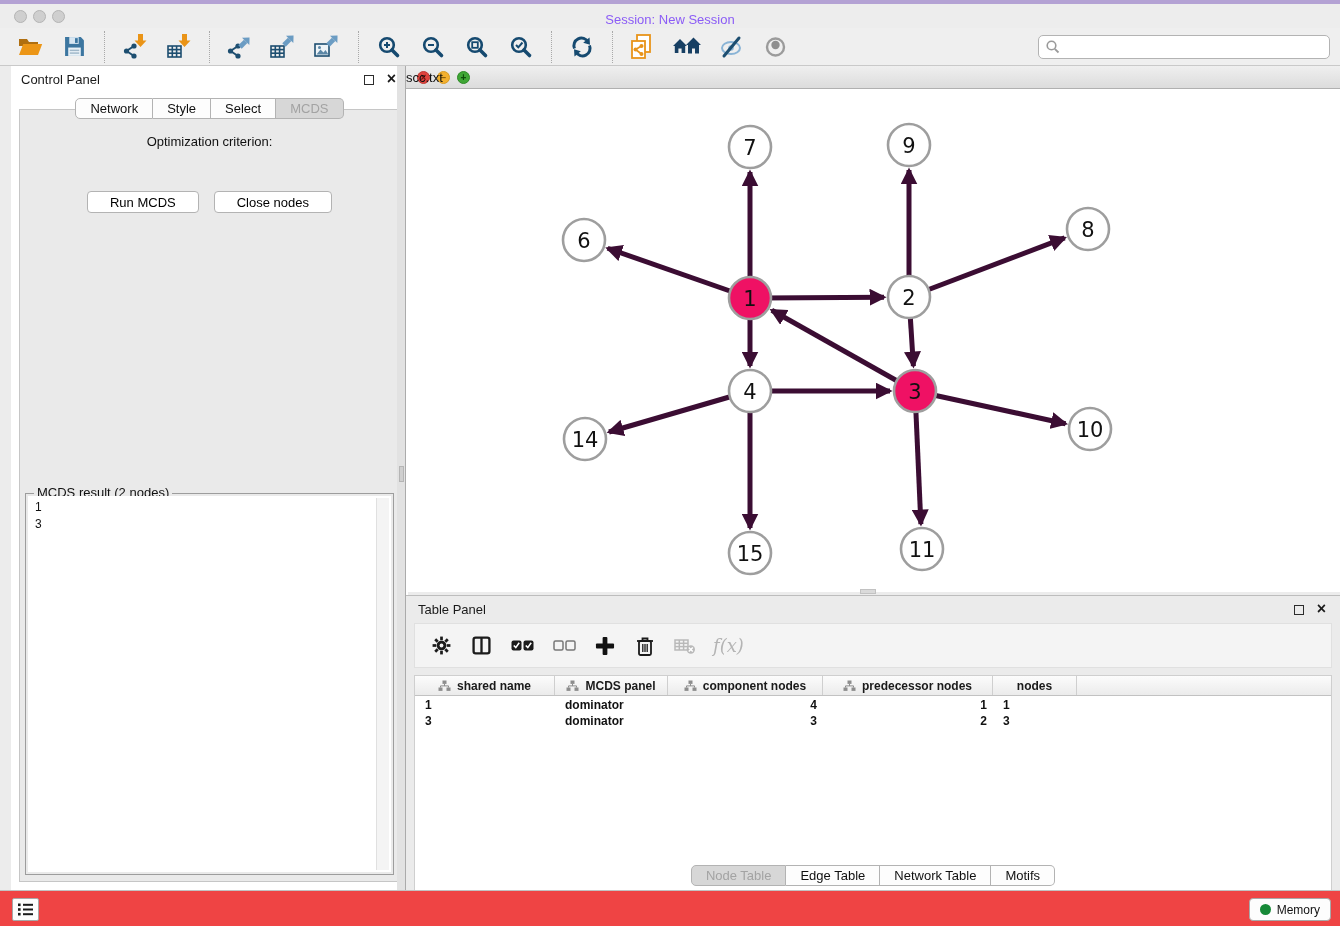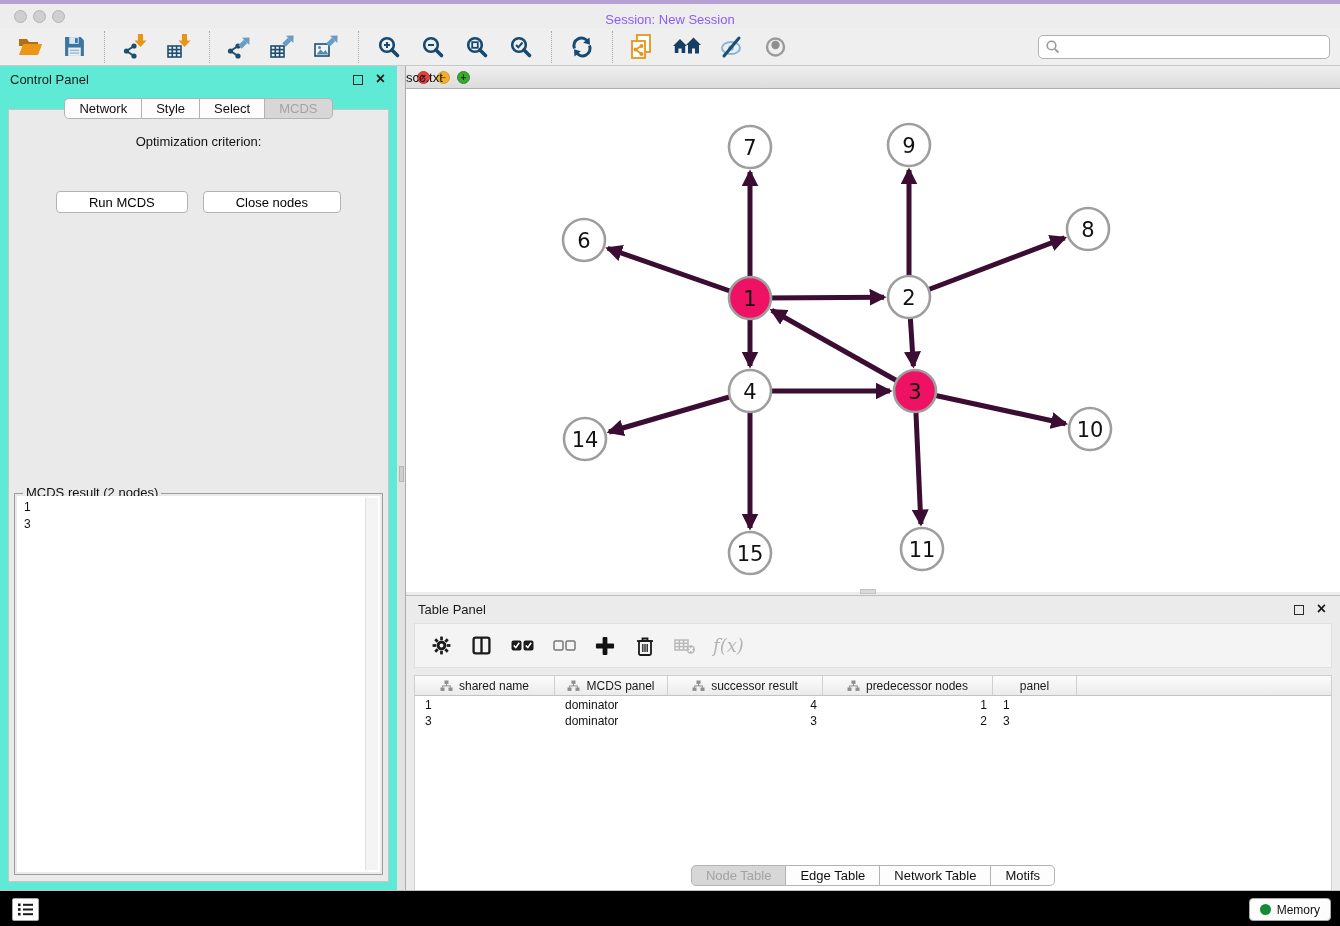--- a/index.html
+++ b/index.html
@@ -18,21 +18,21 @@
              border-bottom:1px solid #c9c9c9; display:flex; align-items:center; padding-left:8px; }
   .tb-ic { width:44px; height:34px; display:flex; align-items:center; justify-content:center; }
   .tb-sep { width:1px; height:32px; border-left:1px dotted #a9a9a9; margin:0 8px; }
   .tb-spacer { flex:1; }
   .searchbox { width:292px; height:24px; background:#fff; border:1px solid #b3b3b3; border-radius:5px;
                margin-right:10px; display:flex; align-items:center; padding-left:6px; }
   .searchbox input { border:none; outline:none; flex:1; height:20px; font-size:12px;
                      font-family:"Liberation Sans",sans-serif; background:transparent; }
 
   
-  .cpanel { position:absolute; left:0; top:66px; width:397px; height:824px; background:#5eead4;text-decoration:underline; }
+  .cpanel { position:absolute; left:11px; top:66px; width:397px; height:824px; background:#ffffff;text-decoration:underline; }
   .panel-head { position:absolute; left:0; top:0; width:100%; height:28px; }
   .panel-title { position:absolute; left:10px; top:6px; font-size:13px; color:#1a1a1a; }
   .win-float { position:absolute; width:10px; height:10px; border:1.5px solid #2c2c2c; top:9px; }
   .win-close { position:absolute; top:3px; font-size:16px; font-weight:bold; color:#1a1a1a; line-height:20px; }
   .cp-tabs { position:absolute; top:32px; left:0; width:100%; display:flex; justify-content:center; z-index:3; }
   .tabbtn { height:21px; line-height:19px; font-size:13px; padding:0 14px; background:#fdfdfd;
             border:1px solid #b3b3b3; border-left:none; color:#111; }
   .tabbtn:first-child { border-left:1px solid #b3b3b3; border-radius:5px 0 0 5px; }
   .tabbtn:last-child { border-radius:0 5px 5px 0; }
   .tabbtn.sel { background:#d7d7d7; color:#a3a3a3; }
@@ -40,21 +40,21 @@
             border:1px solid #c6c6c6; }
   .opt-label { position:absolute; top:24px; width:100%; text-align:center; font-size:13px; }
   .dropdown { position:absolute; left:36px; top:47px; width:310px; height:23px; background:#fff;
               border:1px solid #ababab; border-radius:4px; font-size:13px; line-height:21px;
               padding-left:9px; }
   .dd-arrows { position:absolute; right:7px; top:3px; display:flex; flex-direction:column; gap:3px; }
   .dd-arrows .up { width:0;height:0;border-left:4px solid transparent;border-right:4px solid transparent;border-bottom:5px solid #555; }
   .dd-arrows .dn { width:0;height:0;border-left:4px solid transparent;border-right:4px solid transparent;border-top:5px solid #555; }
   .btnrow { position:absolute; top:81px; width:100%; display:flex; justify-content:center; gap:15px; }
   .pushbtn { height:22px; background:#fff; border:1px solid #b3b3b3; border-radius:4px;
-             font-size:13px; padding:0 32px; font-family:"Liberation Sans",sans-serif; }
+             font-size:13px; padding:0 22px; font-family:"Liberation Sans",sans-serif; }
   .result-fs { position:absolute; left:5px; right:5px; top:383px; bottom:6px;
                border:1px solid #9d9d9d; }
   .result-legend { position:absolute; left:8px; top:-9px; background:#eaeaea; padding:0 3px;
                    font-size:13px; }
   .result-area { position:absolute; left:2px; right:2px; top:2px; bottom:2px; background:#fff;
                  font-size:12px; line-height:17px; padding:3px 0 0 7px; }
   .result-scroll { position:absolute; right:2px; top:2px; bottom:2px; width:13px; background:#f4f4f4;
                    border-left:1px solid #e0e0e0; }
 
   
@@ -77,32 +77,32 @@
   .canvas { position:absolute; left:0; top:23px; width:934px; height:503px; background:#fff; }
 
   
   .tpanel { position:absolute; left:406px; top:595px; width:934px; height:295px; background:#ebebeb;
             border-top:1px solid #bdbdbd; }
   .tp-toolbar { position:absolute; left:8px; right:8px; top:27px; height:45px; background:#f4f4f4;
                 border:1px solid #e0e0e0; display:flex; align-items:center; gap:16px; padding-left:14px; }
   .tp-ic { display:flex; align-items:center; justify-content:center; width:24px; height:26px; }
   .fx-label { font-family:"DejaVu Serif", serif; font-style:italic; font-size:18px; color:#b4b4b4; }
   .ttable { position:absolute; left:8px; right:8px; top:79px; height:226px; background:#fff;
-            border:1px solid #cfcfcf; }
+            border:1px solid #cfcfcf;font-weight:bold; }
   .thead { position:absolute; left:0; top:0; right:0; height:20px;
            background:linear-gradient(#fcfcfc,#ebebeb); border-bottom:1px solid #c2c2c2; display:flex; }
   .th { display:flex; align-items:center; justify-content:center; gap:6px; font-size:12px;
         color:#1a1a1a; border-right:1px solid #cfcfcf; height:100%; }
   .tbody { position:absolute; left:0; top:21px; right:0; bottom:0; }
   .trow { display:flex; height:16px; font-size:12px; }
   .td { line-height:16px; white-space:nowrap; overflow:hidden; }
   .tp-tabs { position:absolute; bottom:4px; left:0; width:100%; display:flex; justify-content:center; }
 
   
-  .statusbar { position:absolute; left:0; top:890px; width:100%; height:36px; background:#000000;
+  .statusbar { position:absolute; left:0; top:890px; width:100%; height:36px; background:#ef4444;
                border-top:1px solid #c2c2c2; }
   .list-btn { position:absolute; left:12px; top:7px; width:27px; height:23px; background:#fdfdfd;
               border:1px solid #a8a8a8; border-radius:2px; display:flex; align-items:center; justify-content:center; }
   .mem-btn { position:absolute; right:9px; top:7px; height:23px; background:#fdfdfd;
              border:1px solid #a8a8a8; border-radius:4px; display:flex; align-items:center;
              gap:6px; padding:0 10px; font-size:12px; }
   .mem-dot { width:11px; height:11px; border-radius:50%; background:#178a38; }
 </style>
 </head>
 <body>
@@ -482,35 +482,35 @@
           </div>
           <div class="th" style="width: 155px;">
             <svg width="13" height="12" viewBox="0 0 13 12">
               <path d="M6.5 3.9v2M2.5 7.5v-1.6h8v1.6" stroke="#8d8d8d" fill="none" stroke-width="1"></path>
               <g fill="#8d8d8d">
                 <rect x="4.5" y="0.5" width="4" height="3.4"></rect>
                 <rect x="0.5" y="7.5" width="4" height="3.4"></rect>
                 <rect x="8.5" y="7.5" width="4" height="3.4"></rect>
               </g>
             </svg>
-            <span>successor result</span>
+            <span>component nodes</span>
           </div>
           <div class="th" style="width: 170px;">
             <svg width="13" height="12" viewBox="0 0 13 12">
               <path d="M6.5 3.9v2M2.5 7.5v-1.6h8v1.6" stroke="#8d8d8d" fill="none" stroke-width="1"></path>
               <g fill="#8d8d8d">
                 <rect x="4.5" y="0.5" width="4" height="3.4"></rect>
                 <rect x="0.5" y="7.5" width="4" height="3.4"></rect>
                 <rect x="8.5" y="7.5" width="4" height="3.4"></rect>
               </g>
             </svg>
             <span>predecessor nodes</span>
           </div>
           <div class="th" style="width: 84px;">
-            <span>panel</span>
+            <span>nodes</span>
           </div>
         </div>
       <div class="tbody" id="tbody">
           <div class="trow">
             <div class="td" style="width: 140px; text-align: left; padding: 0px 0px 0px 10px;">1</div>
             <div class="td" style="width: 113px; text-align: left; padding: 0px 0px 0px 10px;">dominator</div>
             <div class="td" style="width: 155px; text-align: right; padding: 0px 6px 0px 0px;">4</div>
             <div class="td" style="width: 170px; text-align: right; padding: 0px 6px 0px 0px;">1</div>
             <div class="td" style="width: 84px; text-align: left; padding: 0px 0px 0px 10px;">1</div>
           </div>

